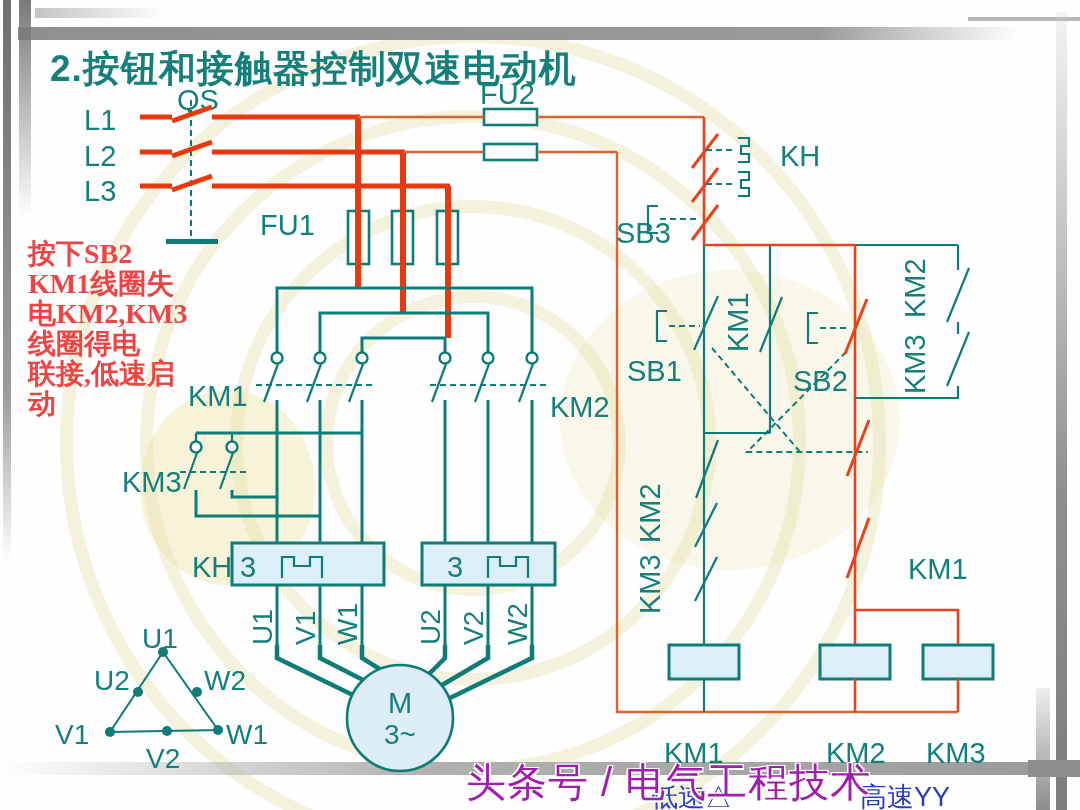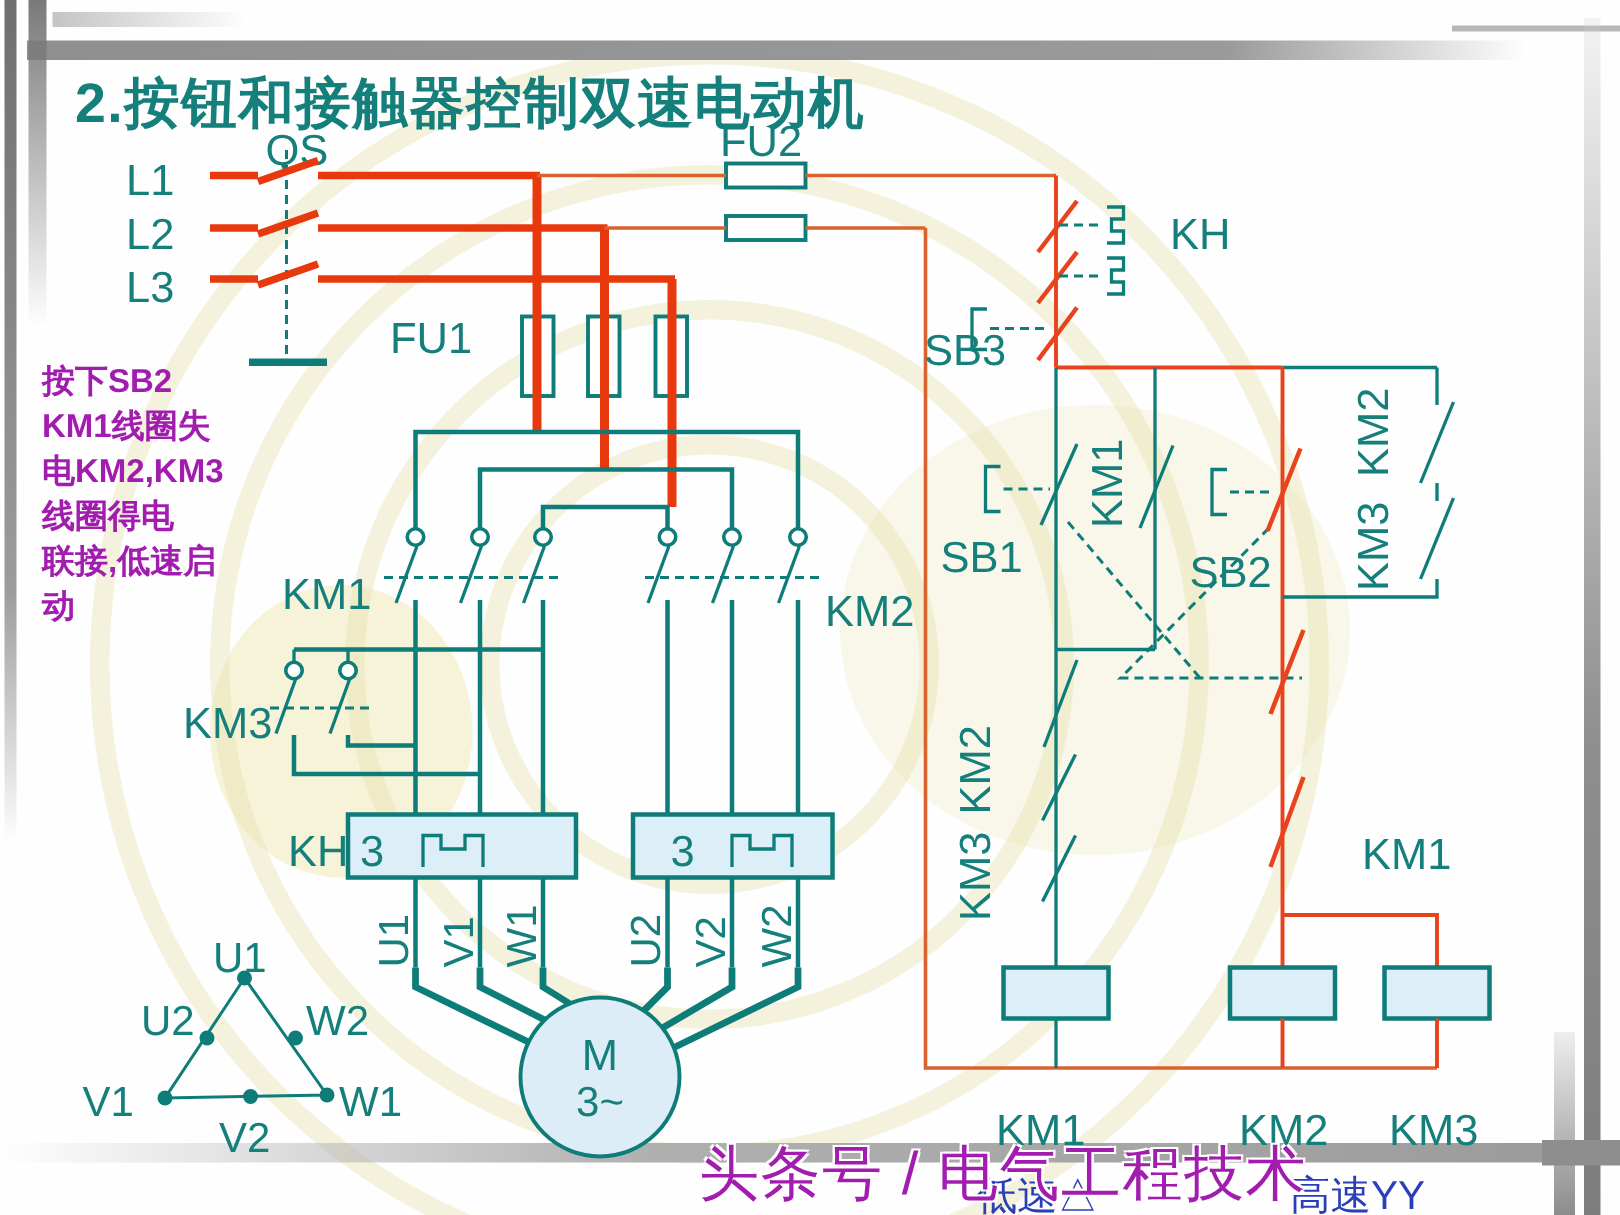--- a/index.html
+++ b/index.html
@@ -5,22 +5,22 @@
   html,body{margin:0;padding:0;width:1080px;height:810px;background:#ffffff;overflow:hidden;
     font-family:"Liberation Sans",sans-serif;}
   #slide{position:relative;width:1080px;height:810px;background:#fefefe;padding-left:35px;}
   
   .ring{position:absolute;border-radius:50%;border:13px solid rgba(229,223,168,0.38);}
   .blob{position:absolute;border-radius:50%;}
   
   .bar{position:absolute;}
   #title{position:absolute;left:50px;top:44px;width:640px;font-size:37px;font-weight:bold;
     color:#157f7b;letter-spacing:1px;}
-  #note{position:absolute;left:28px;top:239px;width:178px;font-size:22px;font-weight:bold;
-    color:#a21caf;line-height:30px;white-space:pre-line;}
+  #note{position:absolute;left:28px;top:239px;width:178px;font-size:28px;font-weight:bold;
+    color:#ef4444;line-height:30px;white-space:pre-line;font-family:Liberation Serif, serif;}
   #watermark{position:absolute;left:466px;top:755px;font-size:40px;color:#a21caf;letter-spacing:1px;
     text-shadow:-1.5px -1.5px 0 #fff,1.5px -1.5px 0 #fff,-1.5px 1.5px 0 #fff,1.5px 1.5px 0 #fff;
     z-index:6;white-space:nowrap;}
   svg{position:absolute;left:0;top:0;z-index:3;}
   svg text{font-family:"Liberation Sans",sans-serif;}
   .tl{fill:#157f7b;font-size:29px;}
   .tl2{fill:#157f7b;font-size:28px;}
   .blu{fill:#2a3eb8;font-size:27px;}
   .wire-teal{stroke:#0e7c78;stroke-width:3;fill:none;}
   .wire-teal-thin{stroke:#0e7c78;stroke-width:2.2;fill:none;}

